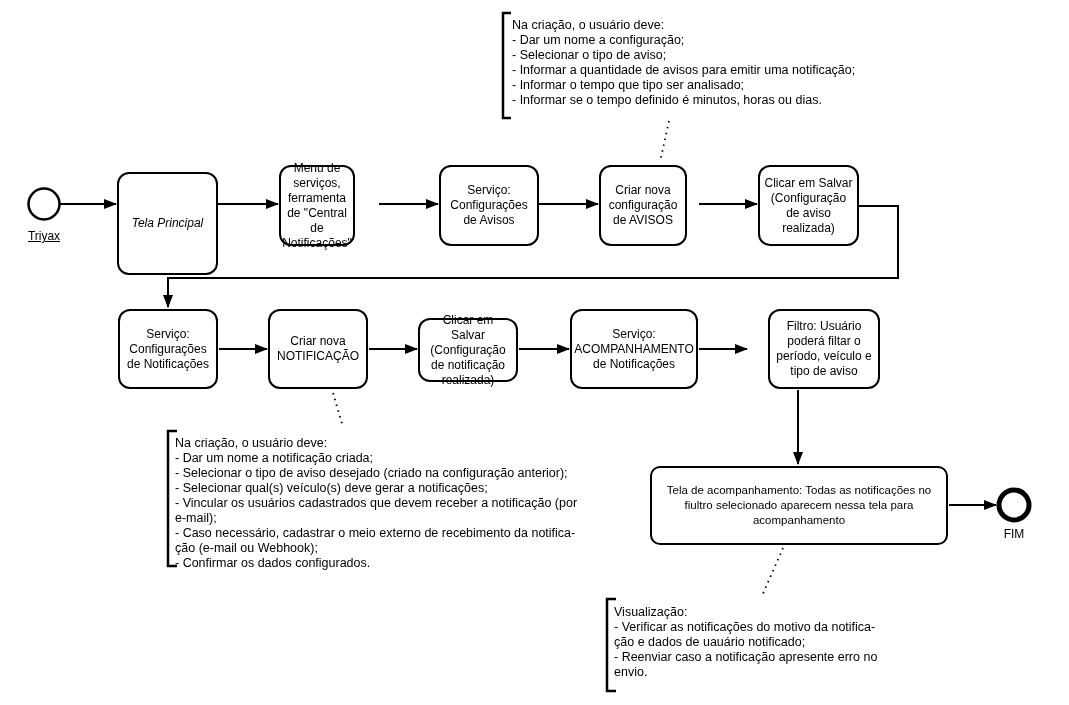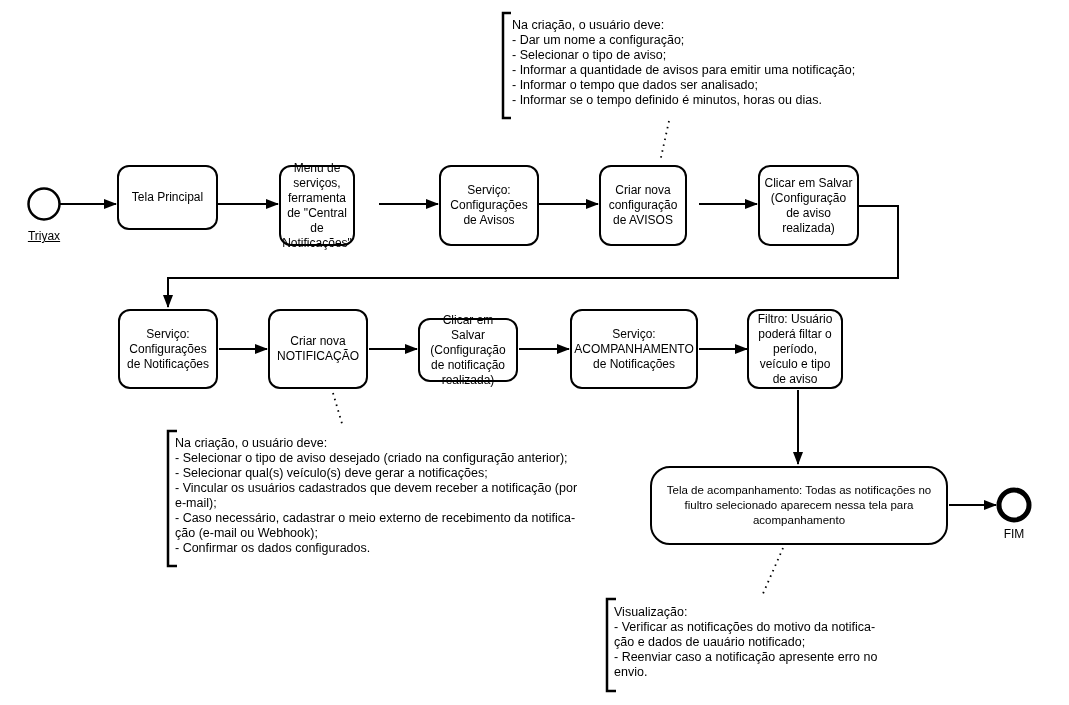--- a/index.html
+++ b/index.html
@@ -7,21 +7,21 @@
     position:relative; width:1069px; height:705px; background:#ffffff;
     font-family:"Liberation Sans", sans-serif; color:#000; overflow:hidden;
   }
   svg.layer { position:absolute; left:0; top:0; width:1069px; height:705px; }
   .node {
     position:absolute; box-sizing:border-box;
     border:2.5px solid #000; border-radius:12px; background:#fff;
     display:flex; align-items:center; justify-content:center;
     text-align:center; font-size:12px; line-height:15px; padding:2px 4px;
   }
-  .node.big { border-radius:20px; font-size:11.5px; padding:2px 6px; }
+  .node.big { border-radius:10px; font-size:11.5px; padding:2px 6px; }
   .evt-label { position:absolute; font-size:12px; text-align:center; }
   .ann { position:absolute; font-size:12.5px; line-height:15px; }
   .ann .line { white-space:nowrap; }
 </style>
 </head>
 <body>
 
 <div class="canvas">
 
   <svg class="layer" viewBox="0 0 1069 705">
@@ -54,45 +54,46 @@
     <line x1="783" y1="548" x2="762" y2="596" stroke="#000" stroke-width="1.8" stroke-dasharray="1.5 4.5"></line>
 
     <path d="M511,13 H503 V118 H511" fill="none" stroke="#000" stroke-width="2.5"></path>
     <path d="M177,431 H168 V566 H177" fill="none" stroke="#000" stroke-width="2.5"></path>
     <path d="M616,599 H607 V691 H616" fill="none" stroke="#000" stroke-width="2.5"></path>
   </svg>
 
   <div class="evt-label" style="left:23px; top:229px; width:42px;text-decoration:underline;">Triyax</div>
   <div class="evt-label" style="left:993px; top:527px; width:42px;">FIM</div>
 
-  <div class="node" style="left:117px; top:165px; width:101px; height:65px;">Tela Principal</div>
+  <div class="node" style="left:117px; top:172px; width:101px; height:103px;font-style:italic;">Tela Principal</div>
   <div class="node" style="left:279px; top:165px; width:76px; height:81px;">Menu de serviços, ferramenta de "Central de Notificações"</div>
   <div class="node" style="left:439px; top:165px; width:100px; height:81px;">Serviço: Configurações de Avisos</div>
   <div class="node" style="left:599px; top:165px; width:88px; height:81px;">Criar nova configuração de AVISOS</div>
   <div class="node" style="left:758px; top:165px; width:101px; height:81px;">Clicar em Salvar (Configuração de aviso realizada)</div>
 
   <div class="node" style="left:118px; top:309px; width:100px; height:80px;">Serviço: Configurações de Notificações</div>
   <div class="node" style="left:268px; top:309px; width:100px; height:80px;text-align:center;">Criar nova NOTIFICAÇÃO</div>
   <div class="node" style="left:418px; top:318px; width:100px; height:64px;">Clicar em Salvar (Configuração de notificação realizada)</div>
   <div class="node" style="left:570px; top:309px; width:128px; height:80px;">Serviço: ACOMPANHAMENTO de Notificações</div>
-  <div class="node" style="left:747px; top:309px; width:96px; height:80px;">Filtro: Usuário poderá filtar o período, veículo e tipo de aviso</div>
+  <div class="node" style="left:768px; top:309px; width:112px; height:80px;">Filtro: Usuário poderá filtar o período, veículo e tipo de aviso</div>
 
   <div class="node big" style="left:650px; top:466px; width:298px; height:79px;">Tela de acompanhamento: Todas as notificações no fiultro selecionado aparecem nessa tela para acompanhamento</div>
 
   <div class="ann" style="left:512px; top:18px;">
     <div class="line">Na criação, o usuário deve:</div>
     <div class="line">- Dar um nome a configuração;</div>
     <div class="line">- Selecionar o tipo de aviso;</div>
     <div class="line">- Informar a quantidade de avisos para emitir uma notificação;</div>
-    <div class="line">- Informar o tempo que dados ser analisado;</div>
+    <div class="line">- Informar o tempo que tipo ser analisado;</div>
     <div class="line">- Informar se o tempo definido é minutos, horas ou dias.</div>
   </div>
 
   <div class="ann" style="left:175px; top:436px;">
     <div class="line">Na criação, o usuário deve:</div>
+    <div class="line">- Dar um nome a notificação criada;</div>
     <div class="line">- Selecionar o tipo de aviso desejado (criado na configuração anterior);</div>
     <div class="line">- Selecionar qual(s) veículo(s) deve gerar a notificações;</div>
     <div class="line">- Vincular os usuários cadastrados que devem receber a notificação (por</div>
     <div class="line">e-mail);</div>
     <div class="line">- Caso necessário, cadastrar o meio externo de recebimento da notifica-</div>
     <div class="line">ção (e-mail ou Webhook);</div>
     <div class="line">- Confirmar os dados configurados.</div>
   </div>
 
   <div class="ann" style="left:614px; top:605px;">

